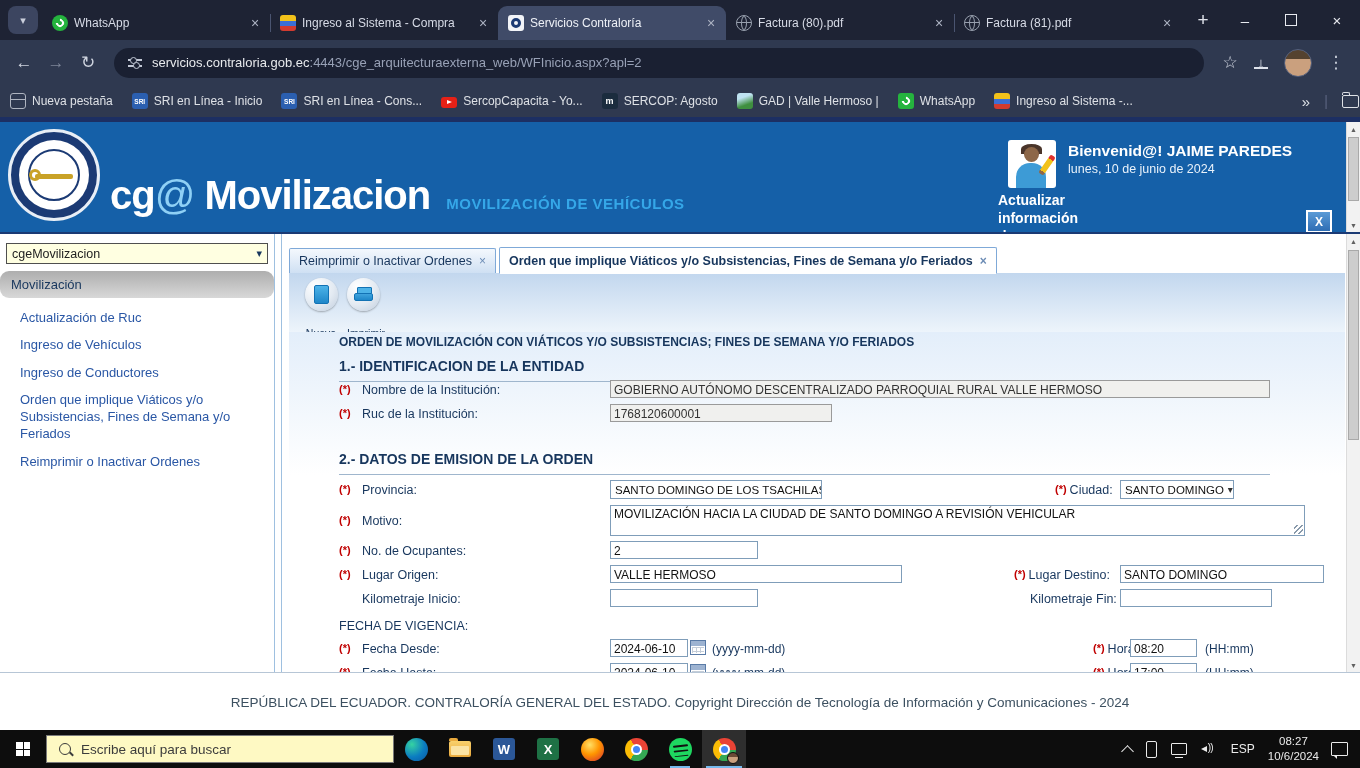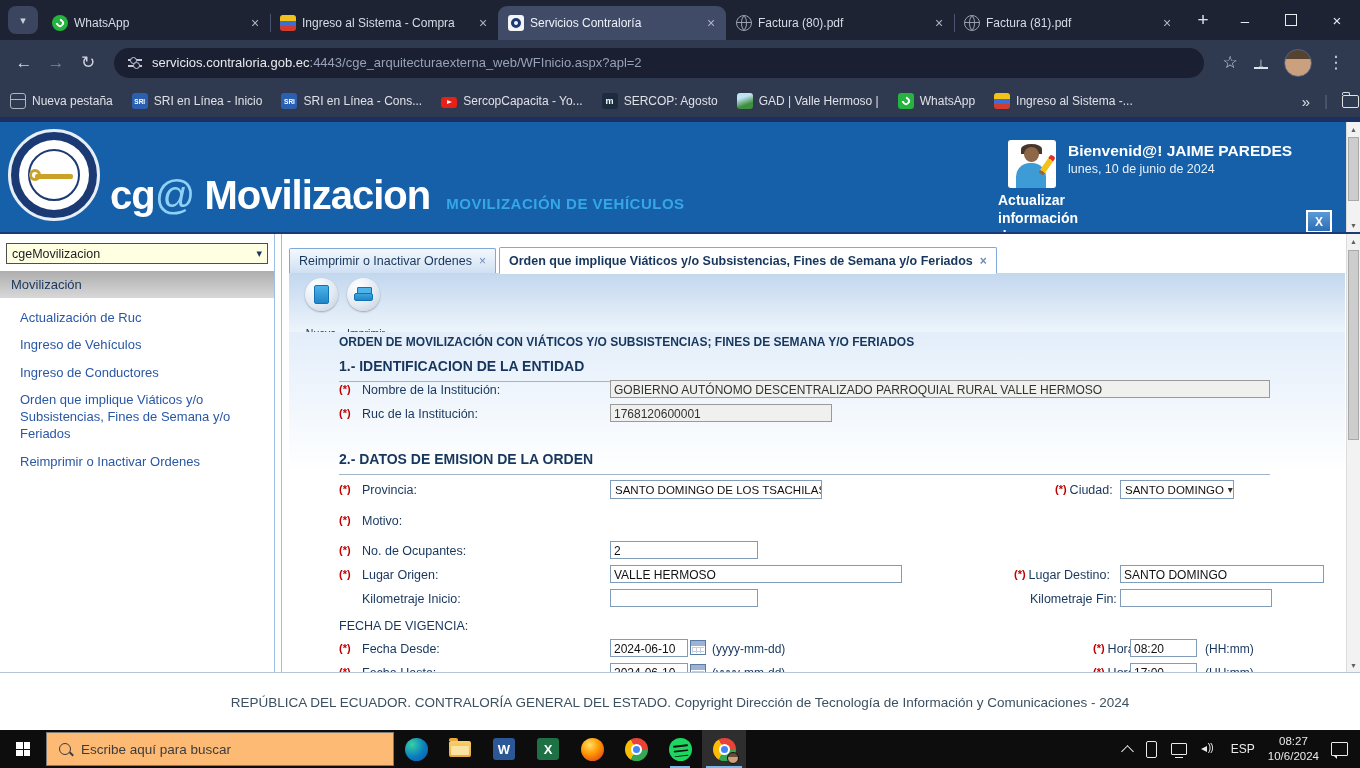--- a/index.html
+++ b/index.html
@@ -85,21 +85,21 @@
   .vsb .btn{position:absolute;left:0;right:0;height:14px;background:#f2f2f2;color:#606060;font-size:7px;display:flex;align-items:center;justify-content:center;}
   .vsb .btn.up{top:0;} .vsb .btn.dn{bottom:0;}
   .vsb .thumb{position:absolute;left:1px;right:1px;background:#cdcdcd;border:1px solid #a9a9a9;box-sizing:border-box;}
   
   .main{position:absolute;top:115px;left:0;right:0;height:440px;border-top:2px solid #1b3a74;background:#fff;box-sizing:border-box;}
   .sidebar{position:absolute;left:0;top:0;bottom:0;width:274px;background:#fff;border-right:1px solid #9ec0e0;}
   .sbtitle{margin-top:11px;height:25px;display:flex;align-items:center;justify-content:space-between;padding:0 9px;background:linear-gradient(#ffffff,#dfe9f5);border-top:1px solid #b7c9de;border-bottom:1px solid #b7c9de;color:#17365d;font-weight:bold;font-size:14px;}
   .sbtitle .col{color:#3c71b8;font-size:15px;font-weight:bold;}
   .sbselect{margin:9px 6px 7px 6px;height:19px;background:#ffffe1;border:1px solid #4f4f4f;display:flex;align-items:center;justify-content:space-between;padding:0 5px;font-size:12.5px;color:#222;}
   .sbselect .ar{color:#17365d;font-size:11px;}
-  .sbgroup{height:27px;background:linear-gradient(#aeaeae,#d8d8d8);color:#17365d;font-size:13px;display:flex;align-items:center;padding-left:11px;margin-bottom:6px;}
+  .sbgroup{height:27px;background:linear-gradient(#aeaeae,#d8d8d8);color:#17365d;font-size:13px;display:flex;align-items:center;padding-left:11px;margin-bottom:6px;border-radius:9px;}
   .sblink{color:#2a57a5;font-size:13px;padding:5px 12px 5px 20px;line-height:1.33;}
   .content{position:absolute;left:281px;top:0;right:0;bottom:0;border-left:1px solid #9ec0e0;background:#fff;}
   .cttabs{position:absolute;top:12px;left:7px;right:15px;height:27px;display:flex;align-items:flex-end;border-bottom:1px solid #5b87c5;}
   .cttab{display:flex;align-items:center;height:25px;padding:0 9px;font-size:12.5px;color:#17365d;background:linear-gradient(#f4f8fd,#cfe0f3);border:1px solid #7fa9d8;border-bottom:none;margin-right:3px;border-radius:2px 2px 0 0;box-sizing:border-box;}
   .cttab .cx{color:#6c8cb5;margin-left:7px;font-size:12px;}
   .cttab.on{background:#fff;font-weight:bold;height:27px;position:relative;z-index:2;margin-bottom:-1px;border-bottom:1px solid #fff;}
   .cttoolbar{position:absolute;top:39px;left:7px;right:15px;height:59px;background:linear-gradient(#c2d7ee,#edf4fb);}
   .tool{position:absolute;top:5px;width:44px;text-align:center;}
   .tool .circ{width:33px;height:33px;border-radius:50%;margin:0 auto;background:radial-gradient(circle at 32% 26%,#ffffff,#e3eaf2 55%,#c0cddd);box-shadow:0 1px 2px rgba(0,0,0,.3);display:flex;align-items:center;justify-content:center;}
   .g-doc{width:13px;height:17px;background:linear-gradient(#4db3e8,#1f87c9);border-radius:2px;border:1px solid #1272b4;}
@@ -124,21 +124,21 @@
   .cal{position:absolute;top:1px;width:16px;height:15px;border:1px solid #5a7ba6;background:linear-gradient(#9db3d1 5px,#fff 5px);box-sizing:border-box;}
   .cal::after{content:"";position:absolute;left:1px;right:1px;top:6px;bottom:1px;background:repeating-linear-gradient(90deg,#c4cdd8 0 1px,transparent 1px 4px),repeating-linear-gradient(#c4cdd8 0 1px,transparent 1px 4px);}
   .fmt{position:absolute;top:3px;font-size:12px;color:#17365d;white-space:nowrap;}
   .pfooter{position:absolute;top:555px;left:0;right:0;height:58px;background:#fff;border-top:1px solid #b7c6d6;text-align:center;}
   .pfooter div{margin-top:22px;font-size:13.5px;color:#3c5060;}
   
   .taskbar{position:absolute;bottom:0;left:0;right:0;height:38px;background:#0d0d0d;display:flex;align-items:center;}
   .startbtn{width:46px;height:38px;display:flex;align-items:center;justify-content:center;}
   .winlogo{width:14px;height:14px;display:grid;grid-template-columns:6.5px 6.5px;grid-template-rows:6.5px 6.5px;gap:1px;}
   .winlogo div{background:#fff;}
-  .tsearch{width:348px;height:34px;background:#fdba74;border:1px solid #7a7a7a;box-sizing:border-box;display:flex;align-items:center;color:#3c3c3c;font-size:13.5px;}
+  .tsearch{width:348px;height:28px;background:#fef9c3;border:1px solid #7a7a7a;box-sizing:border-box;display:flex;align-items:center;color:#3c3c3c;font-size:13.5px;}
   .mag{width:10px;height:10px;border:1.6px solid #3c3c3c;border-radius:50%;margin:0 10px 0 12px;position:relative;}
   .mag::after{content:"";position:absolute;left:9px;top:9px;width:5px;height:1.8px;background:#3c3c3c;transform:rotate(45deg);}
   .ticon{width:44px;height:38px;display:flex;align-items:center;justify-content:center;position:relative;}
   .ticon.on{background:#2e2e2e;}
   .ticon .bar{position:absolute;bottom:0;left:12px;right:12px;height:2.5px;background:#76b9ed;}
   .ticon.on .bar{left:4px;right:4px;}
   .i-edge{width:23px;height:23px;border-radius:50%;background:radial-gradient(circle at 30% 28%,#35d2a2,#0b7cc1 55%,#0a57a0);}
   .i-expl{width:22px;height:16px;background:linear-gradient(#f9d06c,#e9a93d);border-radius:2px;position:relative;}
   .i-expl::before{content:"";position:absolute;top:-3px;left:0;width:9px;height:3px;background:#e9a93d;border-radius:2px 2px 0 0;}
   .i-expl::after{content:"";position:absolute;left:2px;top:5px;right:2px;bottom:2px;background:#fbe3a4;border-radius:1px;}
@@ -370,20 +370,21 @@
             </div>
             <div class="fsel" style="left:781px;width:114px;">
               <span>SANTO DOMINGO</span>
               <span class="ar">▾</span>
             </div>
           </div>
 
           <div class="frow" style="top:173px;height:32px;">
             <span class="req" style="top:9px;">(*)</span>
             <span class="flab" style="top:9px;">Motivo:</span>
+            <div class="ftext">MOVILIZACIÓN HACIA LA CIUDAD DE SANTO DOMINGO A REVISIÓN VEHICULAR</div>
           </div>
 
           <div class="frow" style="top:209px;">
             <span class="req">(*)</span>
             <span class="flab">No. de Ocupantes:</span>
             <div class="fin" style="left:271px;width:148px;">2</div>
           </div>
 
           <div class="frow" style="top:233px;">
             <span class="req">(*)</span>

